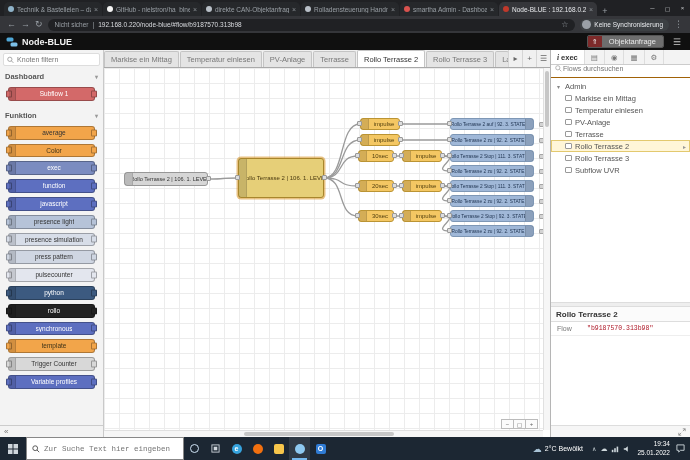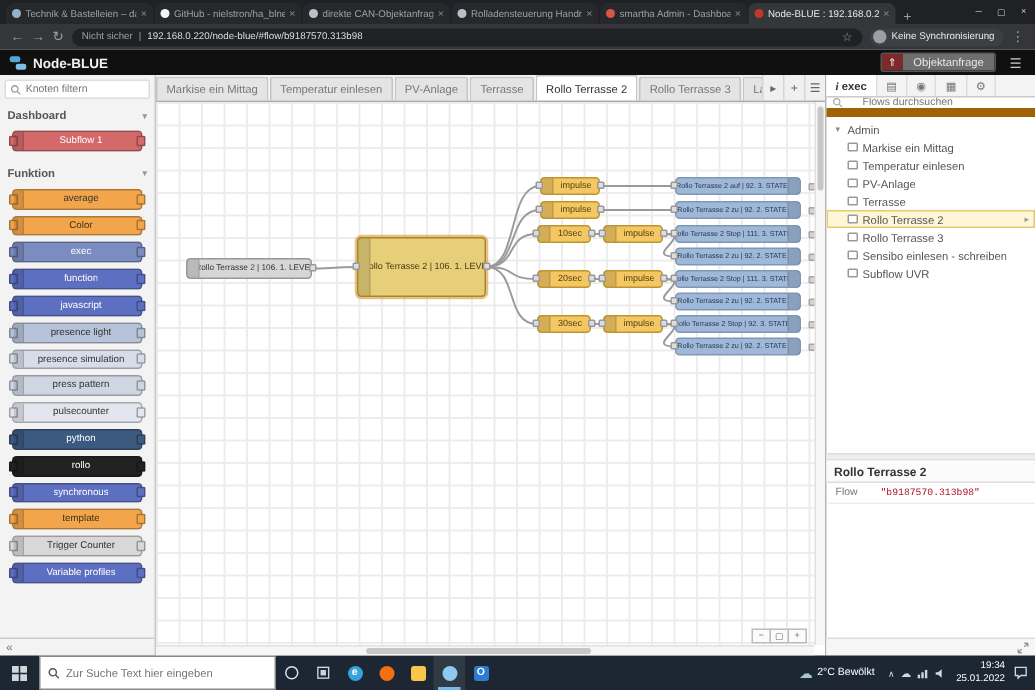--- a/index.html
+++ b/index.html
@@ -72,42 +72,42 @@
 .hscroll{position:absolute;left:0;right:7px;bottom:0;height:7px;background:#f6f6f6;border-top:1px solid #e0e0e0;z-index:3}
 .hthumb{position:absolute;left:140px;top:1px;height:4px;width:150px;background:#c7c7c7;border-radius:2px}
 .zoomctrls{position:absolute;right:12px;bottom:8px;display:flex;z-index:4}
 .zbtn{width:13px;height:10px;background:#fbfbfb;border:1px solid #bbb;display:flex;align-items:center;justify-content:center;font-size:6px;color:#666;margin-left:-1px}
 
 .sidebar{width:140px;border-left:1px solid #b5b5b5;background:#fff;display:flex;flex-direction:column}
 .sbtabs{height:15px;background:#f3f3f3;border-bottom:1px solid #ccc;display:flex;color:#777}
 .sbtab{display:flex;align-items:center;justify-content:center;gap:2px;padding:0 6px;border-right:1px solid #ddd;font-size:7.5px}
 .sbtab.active{background:#fff;color:#333;font-weight:bold}
 .infoi{font-family:"Liberation Serif",serif;font-style:italic;font-weight:bold}
-.sbsearch{height:13px;border-bottom:6px solid #a16207;display:flex;align-items:flex-end;gap:13px;padding:0 4px;color:#aaa}
+.sbsearch{height:13px;border-bottom:1px solid #a16207;display:flex;align-items:flex-start;gap:1px;padding:0 4px;color:#aaa}
 .sbsearch input{border:none;outline:none;flex:1;font-size:7px;color:#888;background:transparent;font-family:inherit;min-width:0}
 .tree{flex:1;overflow:hidden;padding-top:2px}
 .trow{height:12px;display:flex;align-items:center;gap:3px;padding:0 4px;font-size:7.5px;color:#555;white-space:nowrap;overflow:hidden}
 .trow .chev{width:7px;color:#888;font-size:6px;text-align:center;flex-shrink:0}
 .trow.child{padding-left:14px}
 .trow.active{background:#fff6d8;box-shadow:inset 0 0 0 1px #e3c96f}
 .ficon{width:7px;height:6px;border:1px solid #999;border-radius:1px;background:#fff;flex-shrink:0}
 .golink{margin-left:auto;color:#999;font-size:6px}
 .tflabel{overflow:hidden}
 .splitter{height:5px;background:#eee;border-top:1px solid #ddd;border-bottom:1px solid #ddd}
 .detail{height:130px;display:flex;flex-direction:column}
 .dhead{height:15px;display:flex;align-items:center;padding:0 5px;font-size:8px;font-weight:bold;color:#333;border-bottom:1px solid #ddd;background:#fbfbfb}
 .drow{display:flex;align-items:center;height:14px;border-bottom:1px solid #eee;font-size:7px}
 .dlabel{width:36px;padding-left:6px;color:#777}
 .dvalue{color:#ad1625;font-family:"Liberation Mono",monospace;font-size:6.5px}
 .sbfoot{margin-top:auto;height:12px;border-top:1px solid #ddd;background:#f6f6f6;display:flex;align-items:center;justify-content:flex-end;padding:0 4px;color:#777}
 
 .taskbar{position:absolute;left:0;right:0;bottom:0;height:23px;background:#1c2733;display:flex;align-items:stretch;color:#fff}
 .tbstart{width:26px;display:flex;align-items:center;justify-content:center}
 .tbsearch{width:158px;background:#fff;border:1px solid #888;display:flex;align-items:center;gap:4px;padding:0 5px;color:#444}
-.tbsearch input{border:none;outline:none;flex:1;font-size:7.5px;color:#555;background:transparent;font-family:Liberation Sans, sans-serif;min-width:0}
+.tbsearch input{border:none;outline:none;flex:1;font-size:7.5px;color:#555;background:transparent;font-family:Liberation Mono, monospace;min-width:0}
 .tbbtn{width:21px;display:flex;align-items:center;justify-content:center}
 .cortana{width:9px;height:9px;border:1.5px solid #cfe3f5;border-radius:50%}
 .tbapps{display:flex}
 .tbapp{width:21px;display:flex;align-items:center;justify-content:center;position:relative}
 .tbapp.active{background:rgba(255,255,255,.09)}
 .tbapp.active::after{content:"";position:absolute;bottom:0;left:3px;right:3px;height:2px;background:#76b9ed}
 .appic{width:10px;height:10px;border-radius:2px;display:flex;align-items:center;justify-content:center;font-size:7px;color:#fff;font-weight:bold;line-height:1}
 .appic.circle{border-radius:50%}
 .tbright{margin-left:auto;display:flex;align-items:center;gap:6px;padding-right:5px}
 .weather{display:flex;align-items:center;gap:3px;font-size:7px;padding:0 3px;white-space:nowrap}
@@ -503,24 +503,20 @@
             <span class="ficon"></span>
             <span class="tflabel">Rollo Terrasse 2</span>
             <span class="golink">▸</span>
           </div>
           <div class="trow child">
             <span class="ficon"></span>
             <span class="tflabel">Rollo Terrasse 3</span>
           </div>
           <div class="trow child">
             <span class="ficon"></span>
-            <span class="tflabel">Sensibo einlesen - schreiben</span>
-          </div>
-          <div class="trow child">
-            <span class="ficon"></span>
             <span class="tflabel">Subflow UVR</span>
           </div>
         </div>
       <div class="splitter"></div>
       <div class="detail">
         <div class="dhead">Rollo Terrasse 2</div>
         <div class="drow">
           <span class="dlabel">Flow</span>
           <span class="dvalue">"b9187570.313b98"</span>
         </div>

